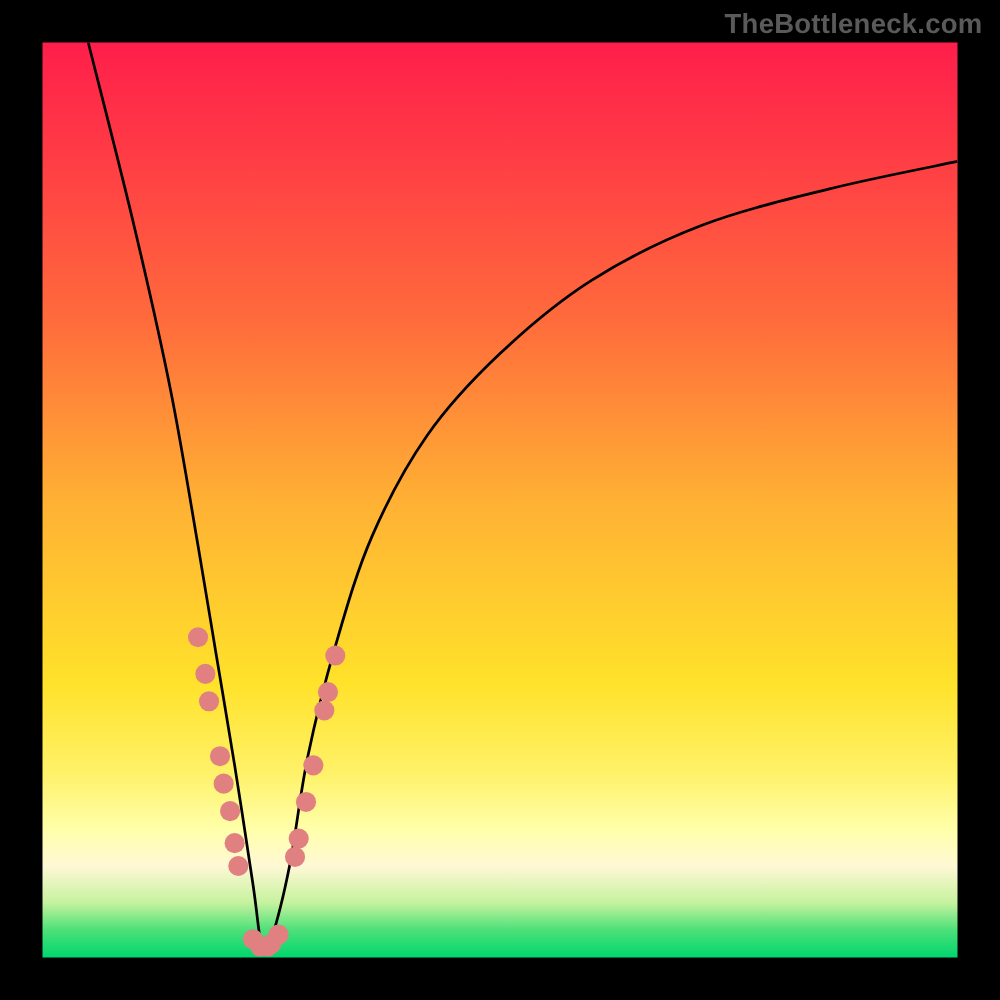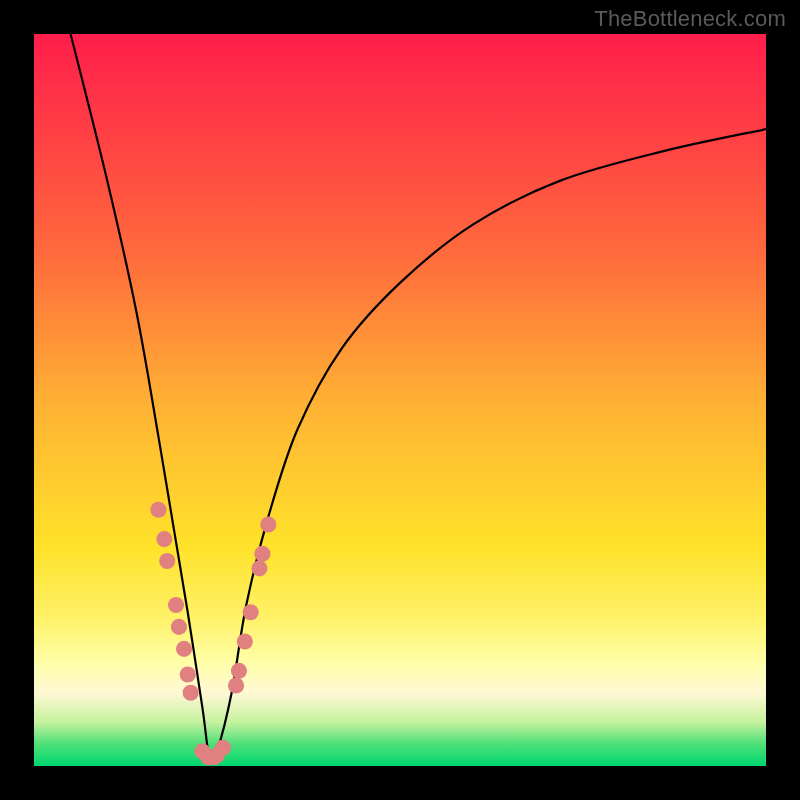--- a/index.html
+++ b/index.html
@@ -36,21 +36,21 @@
       #c6f29e 94%,
       #4de079 97%,
       #00d66e 100%
     );
   }
   .watermark {
     position: absolute;
     top: 6px;
     right: 14px;
     font-size: 22px;
-    font-weight: 400;
+    font-weight: 700;
     color: #5a5a5a;
     letter-spacing: 0.2px;
     user-select: none;
   }
   svg.overlay {
     position: absolute;
     left: 0;
     top: 0;
     width: 732px;
     height: 732px;

